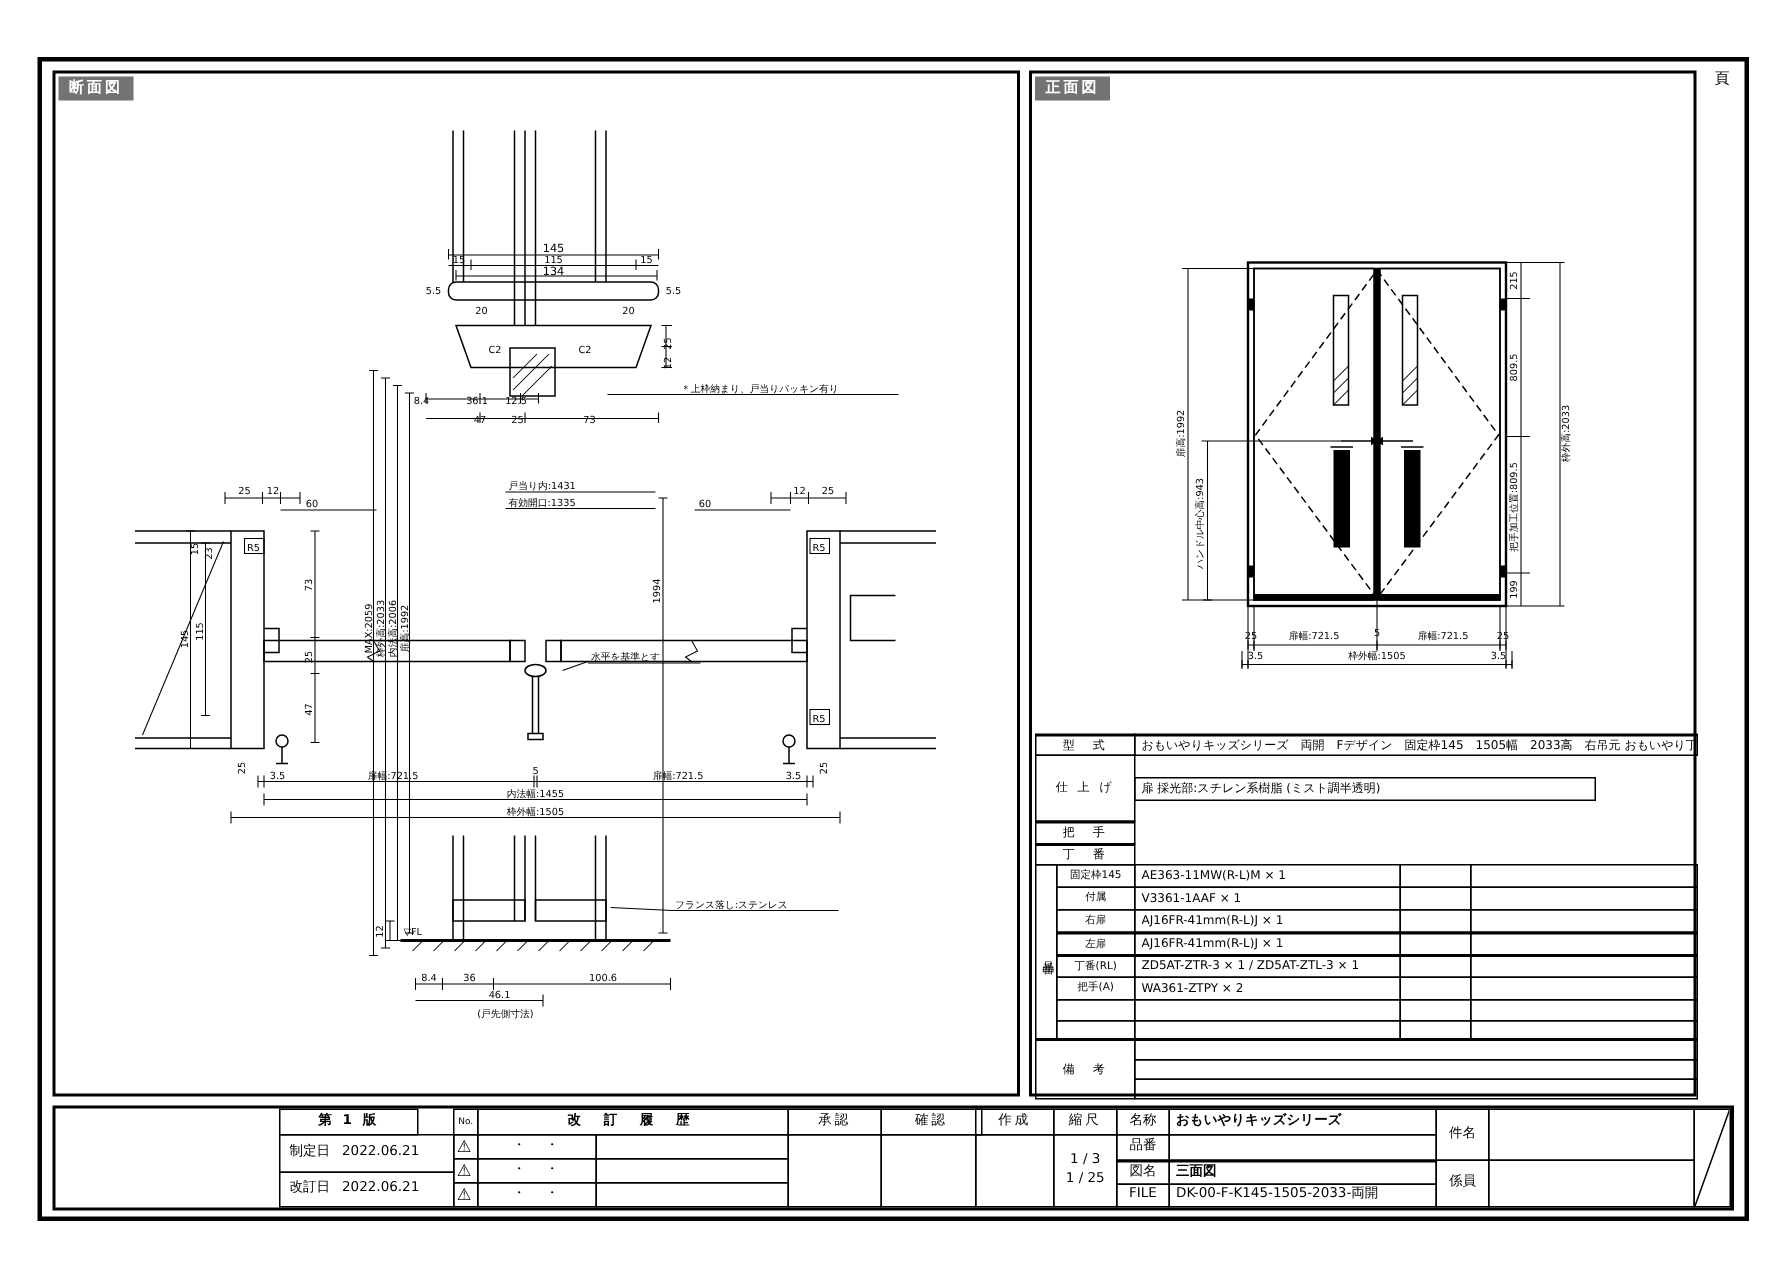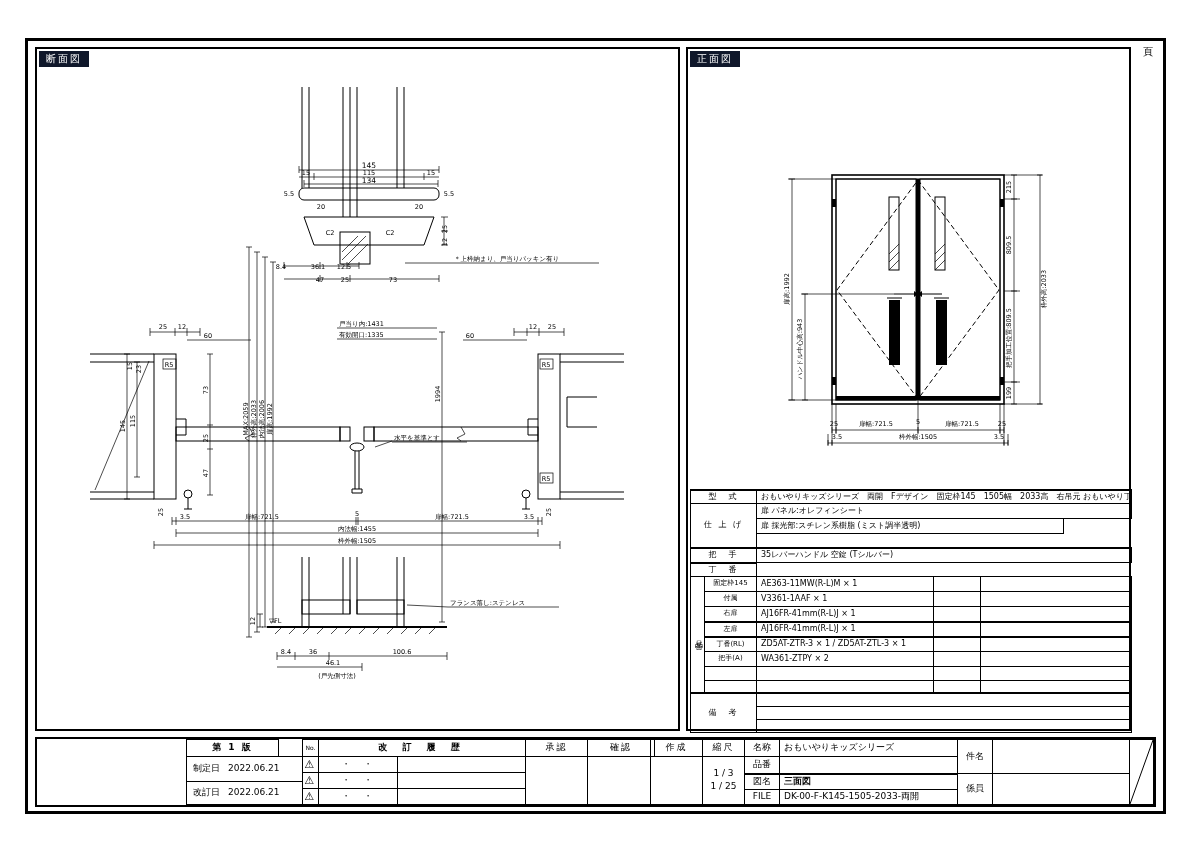--- a/index.html
+++ b/index.html
@@ -1,21 +1,21 @@
 <!DOCTYPE html>
 <html><head>
 <meta charset="utf-8">
 <style>
   html,body{margin:0;padding:0}
   body{width:1191px;height:842px;background:#fff;position:relative;
        font-family:"DejaVu Sans",sans-serif;color:#000}
   .abs{position:absolute;box-sizing:border-box}
   .sheet{left:25px;top:38px;width:1141px;height:776px;border:3px solid #000}
   .panel{border:2px solid #000;background:#fff}
-  .panel-title{background:#0f172a;color:#fff;font-size:10px;font-weight:normal;
+  .panel-title{background:#737373;color:#fff;font-size:10px;font-weight:bold;
                padding:2px 7px;letter-spacing:2px;line-height:12px}
   .page-label{left:1136px;top:45px;width:24px;height:16px;font-size:10px;text-align:center}
   svg{display:block}
   svg .ln{stroke:#000;stroke-width:1;fill:none}
   svg .thn{stroke:#000;stroke-width:.7;fill:none}
   svg .thk{stroke:#000;stroke-width:2;fill:none}
   svg .fill{fill:#000;stroke:none}
   svg .dash{stroke:#000;stroke-width:1;fill:none;stroke-dasharray:5 3}
   svg text{font-family:"DejaVu Sans",sans-serif;font-size:7.5px;fill:#000}
   svg text.t6{font-size:6.5px}
@@ -251,24 +251,22 @@
       <text class="mid t6" x="149" y="390">3.5</text>
       <text class="mid t6" x="230" y="390">枠外幅:1505</text>
       <text class="mid t6" x="311" y="390">3.5</text>
     </g>
   </svg>
 
   <div class="abs" style="left:0;top:0;width:445px;height:684px">
     <div class="cell lab thick-top" style="left:2px;top:440px;width:67px;height:15px">型　式</div>
     <div class="cell val thick-top" style="left:68px;top:440px;width:376px;height:15px">おもいやりキッズシリーズ　両開　Fデザイン　固定枠145　1505幅　2033高　右吊元 おもいやり丁番</div>
     <div class="cell lab" style="left:2px;top:454px;width:67px;height:45px">仕 上 げ</div>
-    <div class="cell val" style="left:68px;top:454px;width:376px;height:16px">扉 パネル:オレフィンシート</div>
     <div class="cell val" style="left:68px;top:469px;width:308px;height:16px">扉 採光部:スチレン系樹脂 (ミスト調半透明)</div>
     <div class="cell lab thick-top" style="left:2px;top:498px;width:67px;height:16px">把　手</div>
-    <div class="cell val thick-top" style="left:68px;top:498px;width:376px;height:16px">35レバーハンドル 空錠 (Tシルバー)</div>
     <div class="cell lab thick-top" style="left:2px;top:513px;width:67px;height:15px">丁　番</div>
 
     <div class="cell lab" style="left:2px;top:527px;width:15px;height:117px">
       <span class="vtext" style="font-size:8px">品番</span>
     </div>
 
     <div class="cell lab" style="left:16px;top:527px;width:53px;height:16px;font-size:7px;letter-spacing:0">固定枠145</div>
     <div class="cell val" style="left:68px;top:527px;width:178px;height:16px">AE363-11MW(R-L)M × 1</div>
     <div class="cell" style="left:245px;top:527px;width:48px;height:16px"></div>
     <div class="cell" style="left:292px;top:527px;width:152px;height:16px"></div>
@@ -340,21 +338,21 @@
   <div class="cell lab" style="left:550px;top:0;width:68px;height:18px">確認</div>
   <div class="cell" style="left:550px;top:17px;width:64px;height:49px"></div>
   <div class="cell lab" style="left:613px;top:0;width:53px;height:18px">作成</div>
   <div class="cell" style="left:613px;top:17px;width:53px;height:49px"></div>
   <div class="cell lab" style="left:665px;top:0;width:43px;height:18px">縮尺</div>
   <div class="cell" style="left:665px;top:17px;width:43px;height:49px;display:flex;flex-direction:column;align-items:center;justify-content:center;gap:3px">
     <span>1 / 3</span>
     <span>1 / 25</span>
   </div>
   <div class="cell lab" style="left:707px;top:0;width:36px;height:18px;letter-spacing:0">名称</div>
-  <div class="cell val" style="left:742px;top:0;width:179px;height:18px;font-weight:normal">おもいやりキッズシリーズ</div>
+  <div class="cell val" style="left:742px;top:0;width:179px;height:18px;font-weight:bold">おもいやりキッズシリーズ</div>
   <div class="cell lab" style="left:707px;top:17px;width:36px;height:18px;letter-spacing:0">品番</div>
   <div class="cell val" style="left:742px;top:17px;width:179px;height:18px"></div>
   <div class="cell lab thick-top" style="left:707px;top:34px;width:36px;height:17px;letter-spacing:0">図名</div>
   <div class="cell val thick-top" style="left:742px;top:34px;width:179px;height:17px;font-weight:bold">三面図</div>
   <div class="cell lab" style="left:707px;top:50px;width:36px;height:16px;letter-spacing:0">FILE</div>
   <div class="cell val" style="left:742px;top:50px;width:179px;height:16px;font-weight:normal">DK-00-F-K145-1505-2033-両開</div>
   <div class="cell lab" style="left:920px;top:0;width:36px;height:35px;letter-spacing:0">件名</div>
   <div class="cell" style="left:955px;top:0;width:138px;height:35px"></div>
   <div class="cell lab" style="left:920px;top:34px;width:36px;height:32px;letter-spacing:0">係員</div>
   <div class="cell" style="left:955px;top:34px;width:138px;height:32px"></div>

